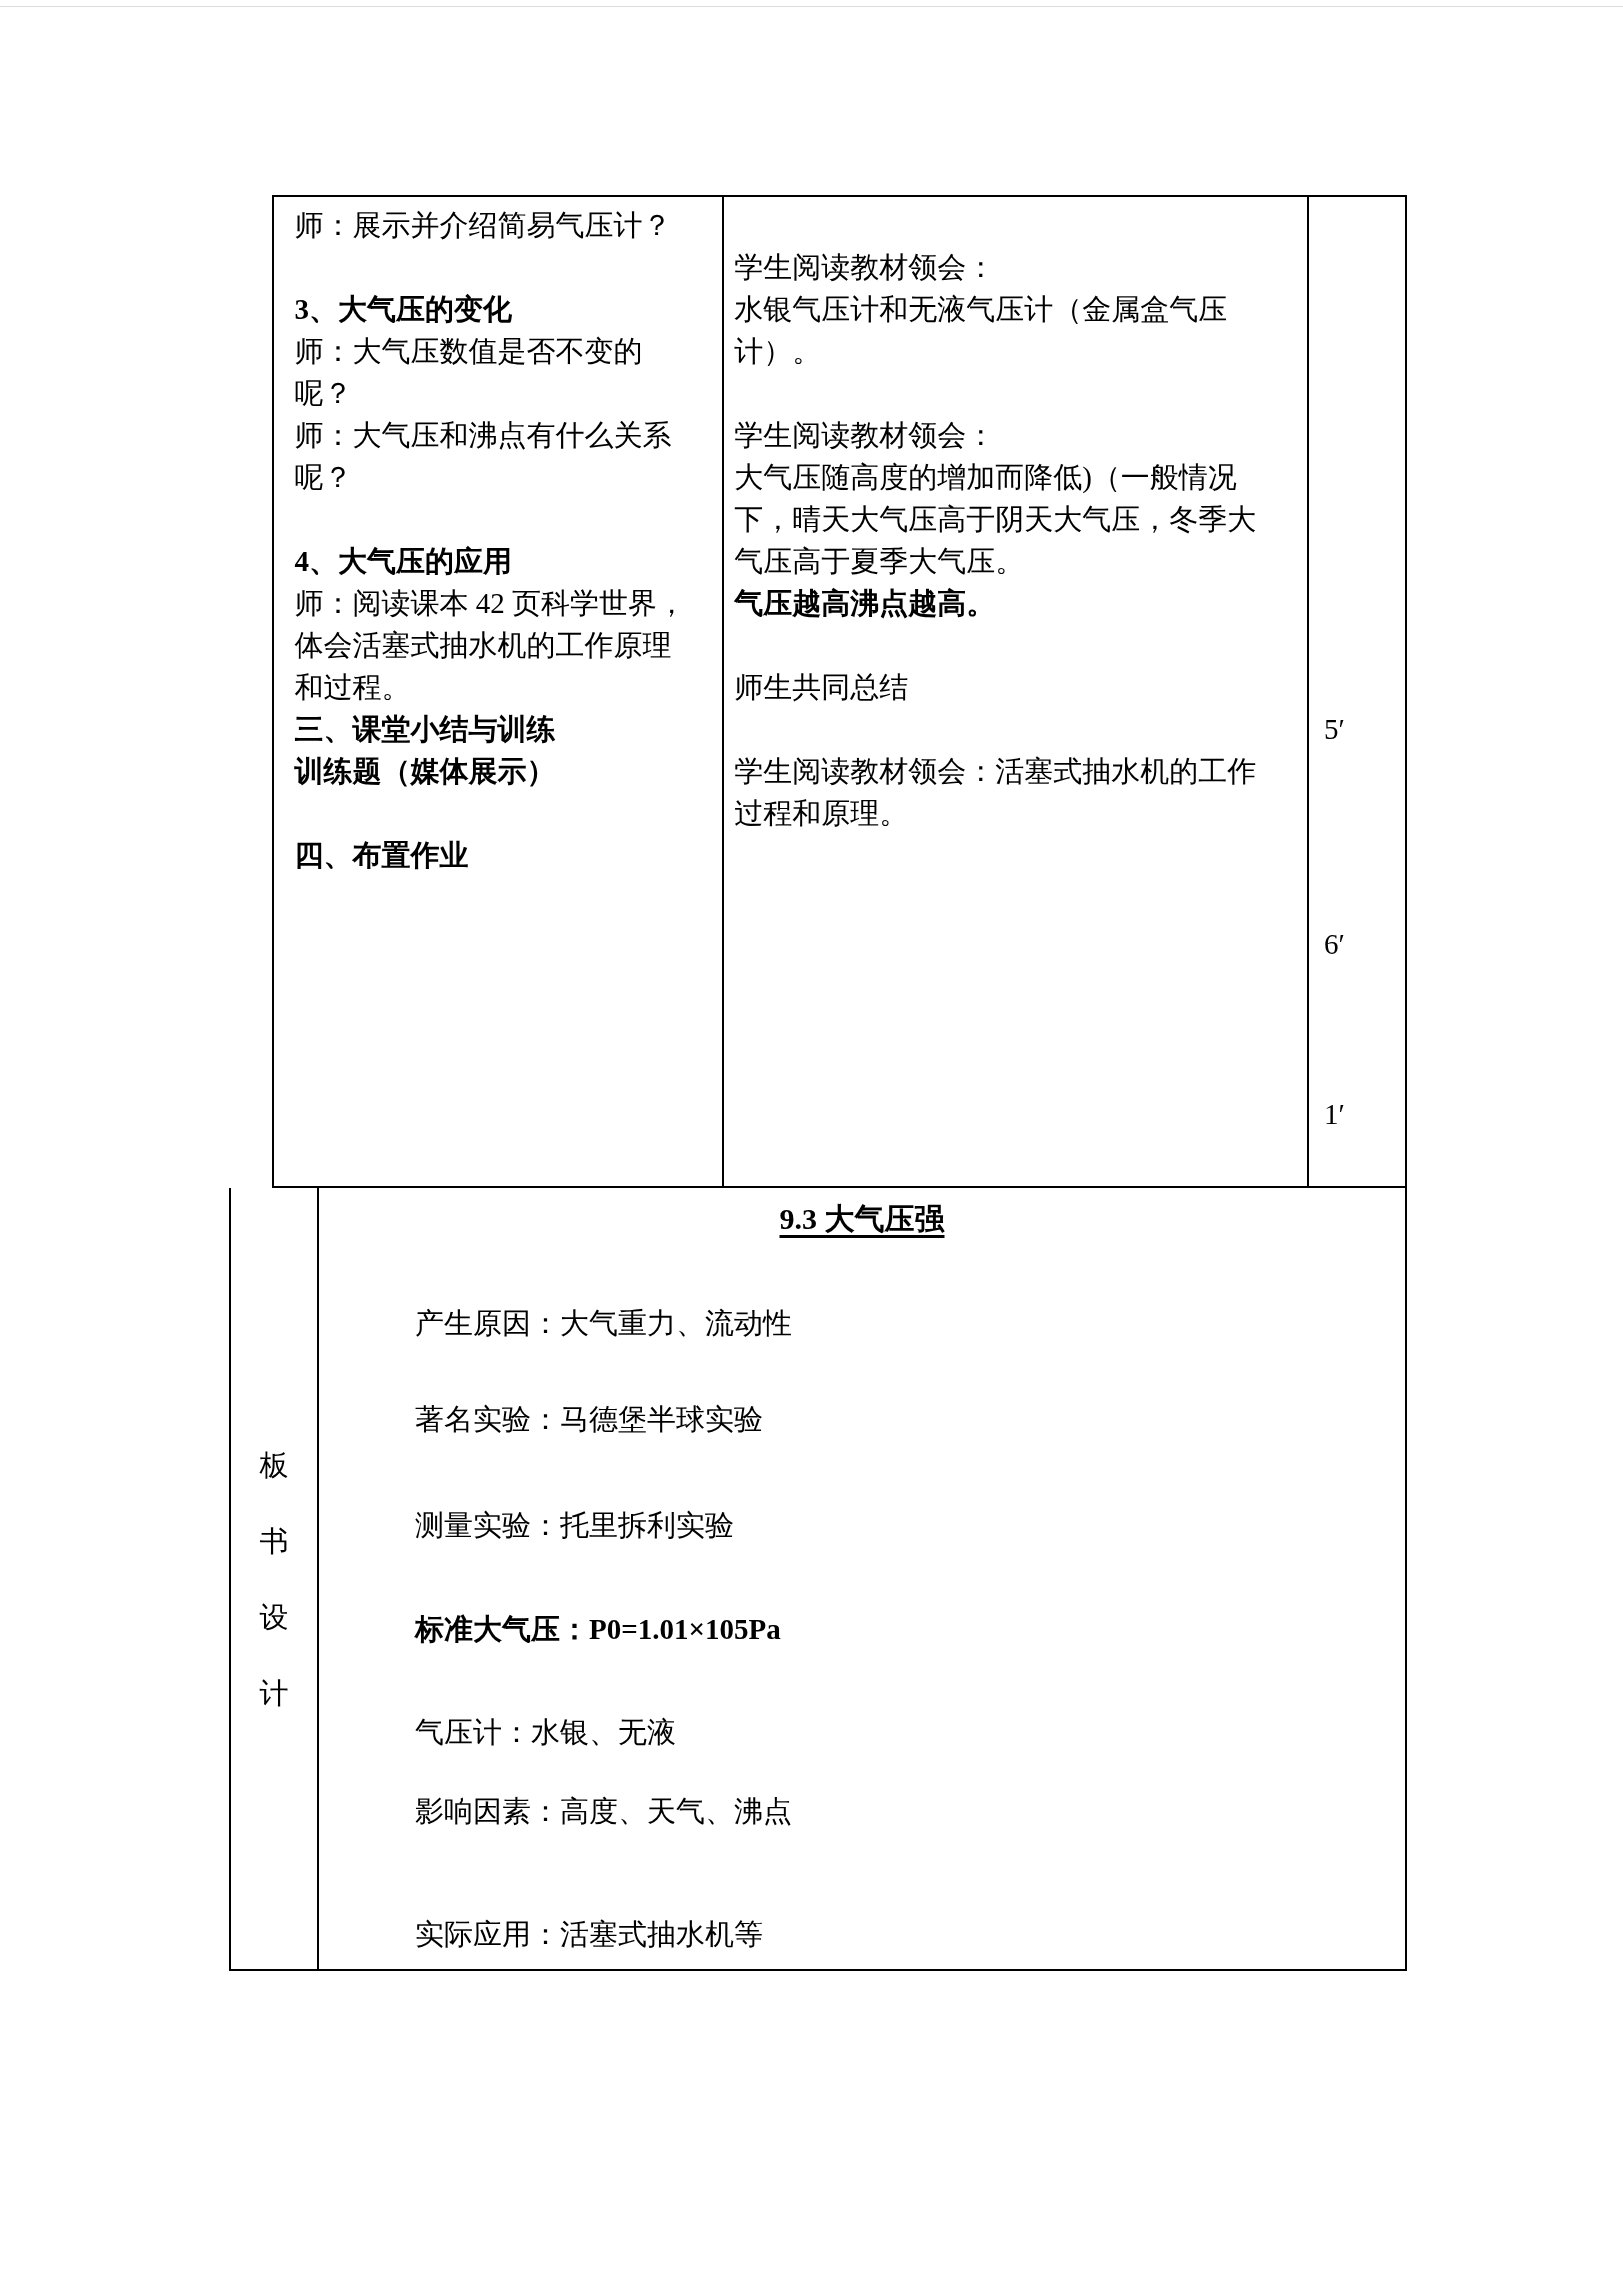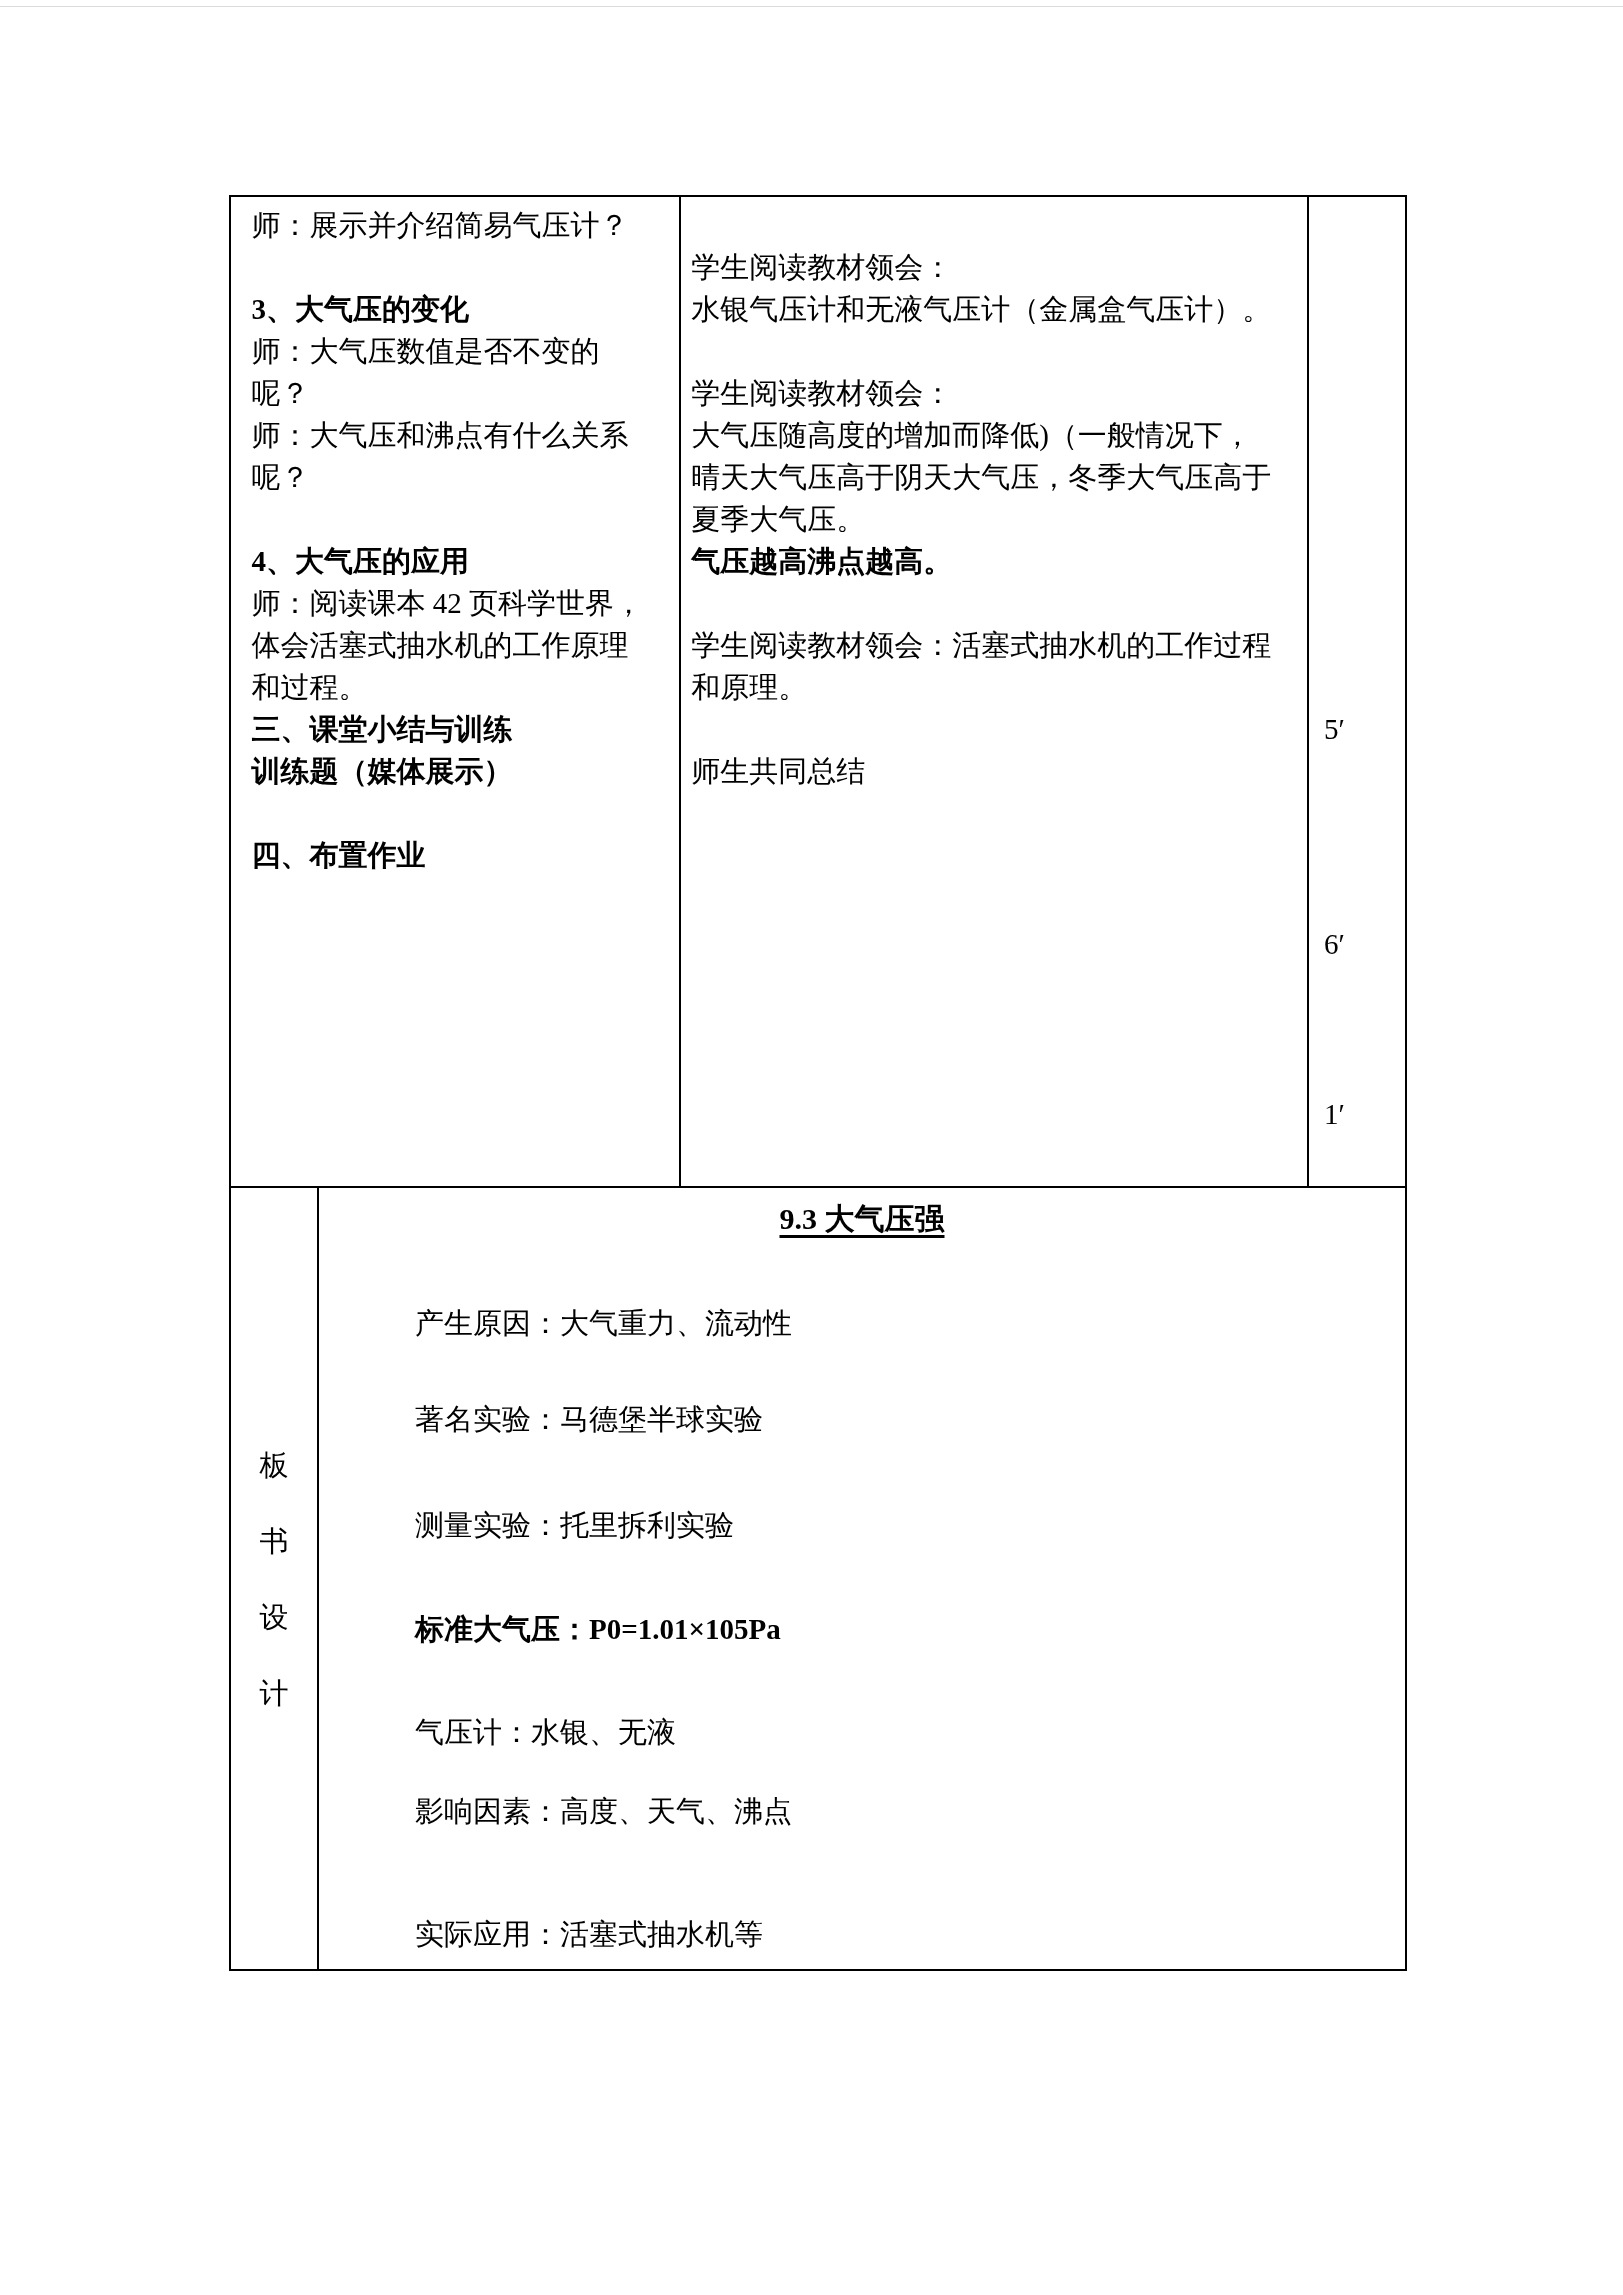--- a/index.html
+++ b/index.html
@@ -23,20 +23,21 @@
   .tables {
     position: absolute;
     left: 229px;
     top: 195px;
     width: 1178px;
   }
   .lesson-table {
     display: flex;
     border: 2px solid #000;
     height: 993px;
+    margin-left: 43px;
   }
   .col-teacher {
     width: 450px;
     border-right: 2px solid #000;
     padding: 6.8px 27px 6.8px 20.5px;
   }
   .col-student {
     flex: 1;
     padding: 6.8px 26.6px 6.8px 10.2px;
   }
@@ -117,22 +118,22 @@
         <p class="para bold">训练题（媒体展示）</p>
         <p class="para bold gap">四、布置作业</p>
       </div>
 
       <div class="col-student">
         <p class="para gap">学生阅读教材领会：</p>
         <p class="para">水银气压计和无液气压计（金属盒气压计）。</p>
         <p class="para gap">学生阅读教材领会：</p>
         <p class="para">大气压随高度的增加而降低)（一般情况下，晴天大气压高于阴天大气压，冬季大气压高于夏季大气压。</p>
         <p class="para bold">气压越高沸点越高。</p>
+        <p class="para gap">师生共同总结</p>
         <p class="para gap">学生阅读教材领会：活塞式抽水机的工作过程和原理。</p>
-        <p class="para gap">师生共同总结</p>
       </div>
 
       <div class="col-time">
         <p class="time-mark time-1">5′</p>
         <p class="time-mark time-2">6′</p>
         <p class="time-mark time-3">1′</p>
       </div>
 
     </section>
 

